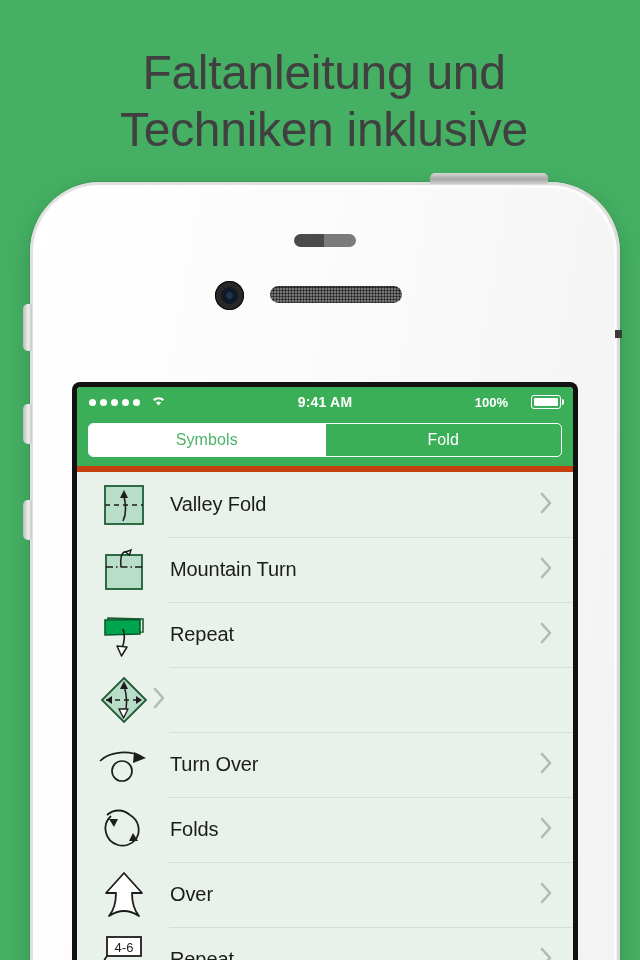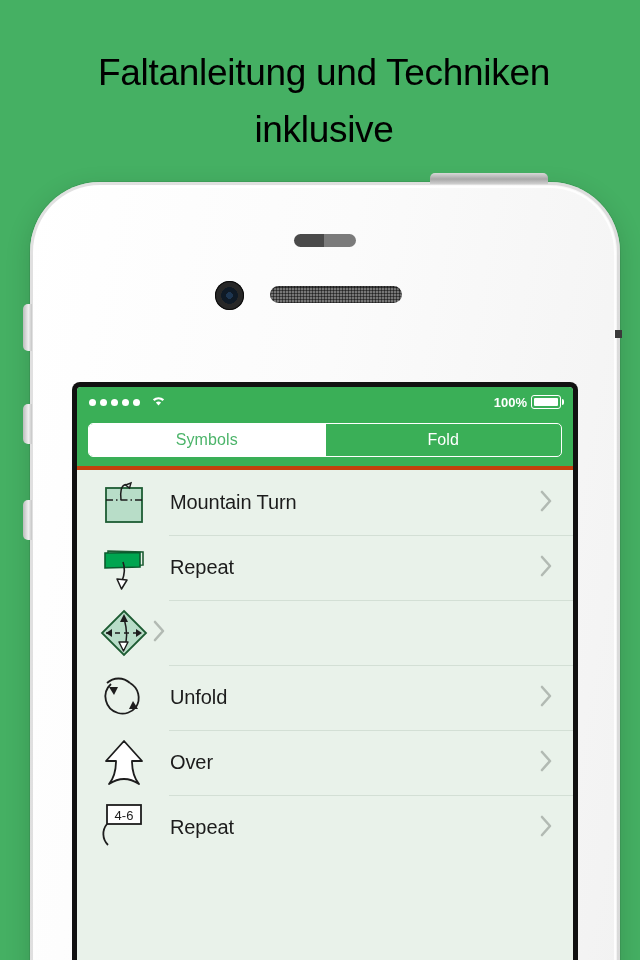--- a/index.html
+++ b/index.html
@@ -8,22 +8,22 @@
     overflow: hidden;
     font-family: "Liberation Sans", sans-serif;
   }
   body { background: #45b063; position: relative; }
 
   
   .headline {
     position: absolute;
     top: 44px; left: 8px; right: 0;
     text-align: center;
-    color: #000000;
-    font-size: 37px;
+    color: #404040;
+    font-size: 48px;
     line-height: 57px;
     font-weight: 400;
     letter-spacing: -0.3px;
     padding: 0 40px;
   }
 
   
   .phone {
     position: absolute;
     left: 30px;
@@ -154,21 +154,21 @@
   }
   .wifi { margin-left: 10px; display: block; }
   .status-time {
     position: absolute; left: 0; right: 0;
     text-align: center;
     font-size: 14px; font-weight: 700;
     letter-spacing: 0.2px;
   }
   .status-right {
     margin-left: auto;
-    display: flex; align-items: center; gap: 4px;
+    display: flex; align-items: center; gap: 23px;
     font-size: 13px; font-weight: 600;
     position: relative; z-index: 2;
   }
   .battery {
     width: 30px; height: 14px;
     border: 1.6px solid #fff;
     border-radius: 3px;
     position: relative;
     padding: 1.6px;
   }
@@ -180,21 +180,21 @@
     width: 2.4px; height: 6px;
     background: #fff;
     border-radius: 0 2px 2px 0;
   }
   .battery i { display: block; width: 100%; height: 100%; background: #fff; border-radius: 1px; }
 
   
   .segbar {
     background: #3aaf57;
     padding: 6px 11px 9px 11px;
-    border-bottom: 4px solid #c2410c;
+    border-bottom: 6px solid #c2410c;
   }
   .segmented {
     display: flex;
     height: 34px;
     border: 1.6px solid #ffffff;
     border-radius: 5px;
     overflow: hidden;
   }
   .seg {
     flex: 1;
@@ -268,20 +268,21 @@
             <i></i>
             <i></i>
             <i></i>
       </div>
       <span class="wifi">
         <svg width="17" height="13" viewBox="0 0 17 13">
           <path d="M8.5 11.6 5.9 8.6a4.3 4.3 0 0 1 5.2 0z" fill="#fff"></path>
           <path d="M2.9 5.3A8.6 8.6 0 0 1 14.1 5.3l-1.5 1.7a6.4 6.4 0 0 0-8.2 0z" fill="#fff"></path>
         </svg>
       </span>
+      <div class="status-time">9:41 AM</div>
       <div class="status-right">
         <span>100%</span>
         <span class="battery">
               <i></i>
             </span>
       </div>
     </div>
 
     <div class="segbar">
       <div class="segmented">
@@ -289,20 +290,36 @@
           <span>Symbols</span>
         </div>
         <div class="seg inactive">
           <span>Fold</span>
         </div>
       </div>
     </div>
 
     <div class="list">
 
+      <div class="row">
+        <div class="row-icon">
+          <svg width="50" height="50" viewBox="0 0 50 50">
+            <rect x="6" y="6" width="38" height="38" fill="#b8ddc8" stroke="#1d5c33" stroke-width="1.8"></rect>
+            <line x1="6" y1="25" x2="44" y2="25" stroke="#1d1d1d" stroke-width="1.6" stroke-dasharray="5,4"></line>
+            <path d="M24 41 C28 33 27 25 25 16" fill="none" stroke="#1d1d1d" stroke-width="1.6"></path>
+            <path d="M25 10 l4 8 -8 0 z" fill="#1d1d1d"></path>
+          </svg>
+        </div>
+        <div class="row-label">Valley Fold</div>
+        <span class="chev">
+          <svg width="13" height="22" viewBox="0 0 13 22">
+                <path d="M2 2 L10 11 L2 20" fill="none" stroke="currentColor" stroke-width="2.6" stroke-linecap="round" stroke-linejoin="round"></path>
+              </svg>
+        </span>
+      </div>
 
       <div class="row">
         <div class="row-icon">
           <svg width="50" height="50" viewBox="0 0 50 50">
             <rect x="7" y="10" width="36" height="34" fill="#b8ddc8" stroke="#1d5c33" stroke-width="1.8"></rect>
             <line x1="7" y1="22" x2="43" y2="22" stroke="#1d1d1d" stroke-width="1.6" stroke-dasharray="7,3,1.5,3"></line>
             <path d="M22 22 C21 14 22 7 27 6.5" fill="none" stroke="#1d1d1d" stroke-width="1.5"></path>
             <path d="M32 5 l-5.5 2 4 3 z" fill="none" stroke="#1d1d1d" stroke-width="1.4"></path>
           </svg>
         </div>
@@ -343,33 +360,48 @@
             <path d="M21 35 l9 0 -4.5 9 z" fill="#ffffff" stroke="#1d1d1d" stroke-width="1.4" stroke-linejoin="round"></path>
           </svg>
         </div>
         <span class="chev">
           <svg width="13" height="22" viewBox="0 0 13 22">
                 <path d="M2 2 L10 11 L2 20" fill="none" stroke="currentColor" stroke-width="2.6" stroke-linecap="round" stroke-linejoin="round"></path>
               </svg>
         </span>
       </div>
 
+      <div class="row">
+        <div class="row-icon">
+          <svg width="52" height="42" viewBox="0 0 52 42">
+            <circle cx="24" cy="27" r="10" fill="none" stroke="#1d1d1d" stroke-width="1.7"></circle>
+            <path d="M2 17 C12 7 32 6 44 13" fill="none" stroke="#1d1d1d" stroke-width="1.7"></path>
+            <path d="M36 8 L48 14 L35 19 Z" fill="#1d1d1d"></path>
+          </svg>
+        </div>
+        <div class="row-label">Turn Over</div>
+        <span class="chev">
+          <svg width="13" height="22" viewBox="0 0 13 22">
+                <path d="M2 2 L10 11 L2 20" fill="none" stroke="currentColor" stroke-width="2.6" stroke-linecap="round" stroke-linejoin="round"></path>
+              </svg>
+        </span>
+      </div>
 
       <div class="row">
         <div class="row-icon">
           <svg width="50" height="50" viewBox="0 0 50 50">
             <path d="M31 10 A17 17 0 0 1 37 34" fill="none" stroke="#1d1d1d" stroke-width="1.8"></path>
             <path d="M12 11 A17 17 0 0 0 19 40" fill="none" stroke="#1d1d1d" stroke-width="1.8"></path>
             <path d="M8 10 A17 17 0 0 1 31 10" fill="none" stroke="#1d1d1d" stroke-width="1.8"></path>
             <path d="M19 40 A17 17 0 0 0 37 34" fill="none" stroke="#1d1d1d" stroke-width="1.8"></path>
             <path d="M34 28 L39 36 L30 36 Z" fill="#1d1d1d"></path>
             <path d="M15 22 L10 14 L19 14 Z" fill="#1d1d1d"></path>
           </svg>
         </div>
-        <div class="row-label">Unfold</div>
+        <div class="row-label">Folds</div>
         <span class="chev">
           <svg width="13" height="22" viewBox="0 0 13 22">
                 <path d="M2 2 L10 11 L2 20" fill="none" stroke="currentColor" stroke-width="2.6" stroke-linecap="round" stroke-linejoin="round"></path>
               </svg>
         </span>
       </div>
 
       <div class="row">
         <div class="row-icon">
           <svg width="46" height="50" viewBox="0 0 46 50">

